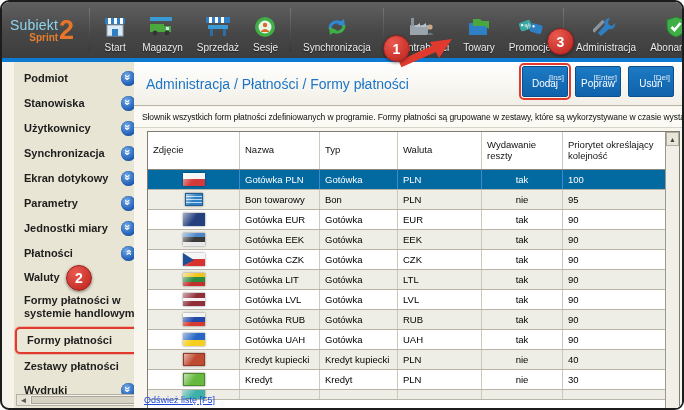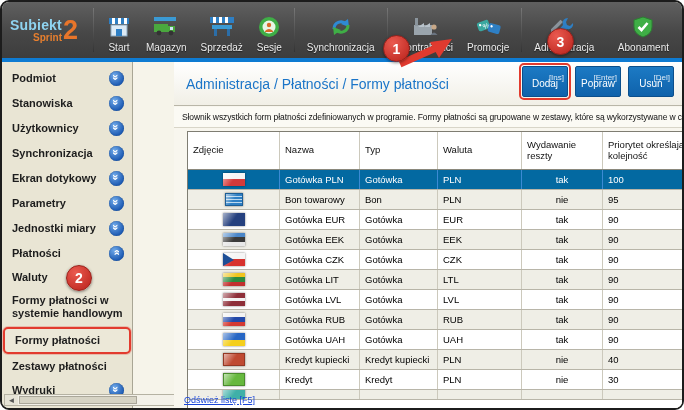--- a/index.html
+++ b/index.html
@@ -6,37 +6,37 @@
   html,body { background:#ffffff; font-family:"Liberation Sans", sans-serif; }
   .window { position:relative; width:684px; height:410px; border:2px solid #1c1c1c;
             border-radius:9px; overflow:hidden; background:#f6f4ea; }
 
   
   .toolbar { position:absolute; top:0; left:0; right:0; height:56px;
              background:linear-gradient(#606060,#474747 55%,#3d3d3d);
              display:flex; align-items:stretch; padding:0 6px 0 8px; }
   .logo { display:flex; align-items:center; margin-right:10px; cursor:default; }
   .logo-text { display:flex; flex-direction:column; align-items:flex-end; line-height:1; }
-  .logo-subiekt { color:#8fd4f0; font-weight:bold; font-size:14px; letter-spacing:.2px; }
+  .logo-subiekt { color:#8fd4f0; font-weight:normal; font-size:14px; letter-spacing:.2px; }
   .logo-sprint { color:#e87f2e; font-weight:bold; font-size:10px; margin-top:1px; }
   .logo-num { color:#e8752a; font-weight:bold; font-size:27px; line-height:1; margin-left:1px; }
   .tb-group { display:flex; align-items:stretch; }
   .tb-group.right { margin-left:auto; }
   .tb-sep { width:1px; background:linear-gradient(#777,#333); margin:6px 5px; }
   .tb-btn { display:flex; flex-direction:column; align-items:center; justify-content:flex-end;
             padding:4px 7px 5px; cursor:pointer; }
   .tb-icon { height:26px; display:flex; align-items:center; justify-content:center; margin-bottom:2px; }
   .tb-label { color:#ececec; font-size:10px; white-space:nowrap;
               text-shadow:0 1px 1px rgba(0,0,0,.6); }
 
   
   .accent-bar { position:absolute; top:56px; left:0; right:0; height:4px; }
 
   
-  .sidebar { position:absolute; top:60px; left:0; width:131px; bottom:0;
+  .sidebar { position:absolute; top:60px; left:12px; width:131px; bottom:0;
              background:#e9e5d4; border-right:1px solid #a9a695; padding-top:4px; }
   .sb-item { display:flex; align-items:center; justify-content:space-between;
              padding:5px 8px 5px 10px; cursor:pointer; font-size:11px; font-weight:bold;
              color:#1d1d1d; line-height:1.15; }
   .sb-item .lbl { flex:1; }
   .chev { width:15px; height:15px; min-width:15px; border-radius:50%;
           background:radial-gradient(circle at 35% 28%, #6ea8e8, #1f5cb4 70%);
           color:#fff; display:flex; align-items:center; justify-content:center;
           font-size:11px; font-weight:bold; box-shadow:inset 0 0 1px #0b3a7a; }
   .chev span { display:block; transform:rotate(90deg) translateX(-1px); }
@@ -45,21 +45,21 @@
             cursor:pointer; line-height:1.2; position:relative; }
   .sb-sub.selected { border:2px solid #e23b2e; border-radius:5px; margin:1px 1px;
                      background:#ece8d8; box-shadow:0 0 0 1px rgba(226,59,46,.25); }
   .sb-hscroll { position:absolute; bottom:2px; left:2px; width:186px; height:12px;
                 background:#f3f1e9; border:1px solid #b5b2a3; display:flex; align-items:stretch; }
   .sb-hs-arrow { width:13px; background:#e6e3d6; color:#555; font-size:8px;
                  display:flex; align-items:center; justify-content:center; cursor:pointer; }
   .sb-hs-thumb { width:118px; margin:1px; background:#d6d3c4; border:1px solid #aaa79a; cursor:grab; }
 
   
-  .main { position:absolute; top:60px; left:132px; right:0; bottom:0; background:#f8f6ee;margin-left:40px; }
+  .main { position:absolute; top:60px; left:132px; right:0; bottom:0; background:#f8f6ee; }
   .main-header { position:absolute; top:0; left:0; right:0; height:44px;
                  background:linear-gradient(#ffffff,#f1efe6); border-bottom:1px solid #b9b6a8;
                  display:flex; align-items:center; }
   .page-title { font-size:14px; color:#1b75c8; padding-left:12px; font-weight:normal; }
   .actions { position:absolute; top:4px; right:8px; display:flex; gap:7px; }
   .act-btn { width:46px; height:31px; background:linear-gradient(#1c7ac4,#0f62ab);
              border:1px solid #0b4f8c; color:#fff; border-radius:2px; position:relative;
              cursor:pointer; font-family:inherit; }
   .act-btn .a-lbl { display:block; font-size:10px; text-align:center; margin-top:3px; }
   .act-btn .a-key { position:absolute; right:3px; bottom:14px; font-size:8px; color:#dce9f5; }
@@ -216,20 +216,29 @@
               <path d="M6 12 l6 -4 v4 l6 -4 v4 z" fill="#b8c2ca"></path>
               <circle cx="22" cy="12" r="2.6" fill="#c8a888"></circle>
               <path d="M18.5 20 q3.5 -5 7 0 z" fill="#6a7480"></path>
             </svg>
           </div>
           <div class="tb-label">Kontrahenci</div>
         </div>
         <div class="tb-btn">
           <div class="tb-icon">
             <svg width="28" height="24">
+              <path d="M4 8 h7 l2 2 h9 v10 h-18 z" fill="#2e7fc4"></path>
+              <path d="M8 4 h7 l2 2 h7 v8 l-4 -3 h-12 z" fill="#4aa83e"></path>
+            </svg>
+          </div>
+          <div class="tb-label">Towary</div>
+        </div>
+        <div class="tb-btn">
+          <div class="tb-icon">
+            <svg width="28" height="24">
               <g transform="rotate(-20 10 12)">
                 <rect x="4" y="6" width="12" height="9" rx="2" fill="#3aa8a0"></rect>
                 <circle cx="7" cy="9" r="1.2" fill="#fff"></circle>
                 <text x="9" y="14" font-size="7" fill="#fff">%</text>
               </g>
               <g transform="rotate(15 20 14)">
                 <rect x="14" y="9" width="12" height="9" rx="2" fill="#2e7fc4"></rect>
                 <circle cx="17" cy="12" r="1.2" fill="#fff"></circle>
               </g>
             </svg>

